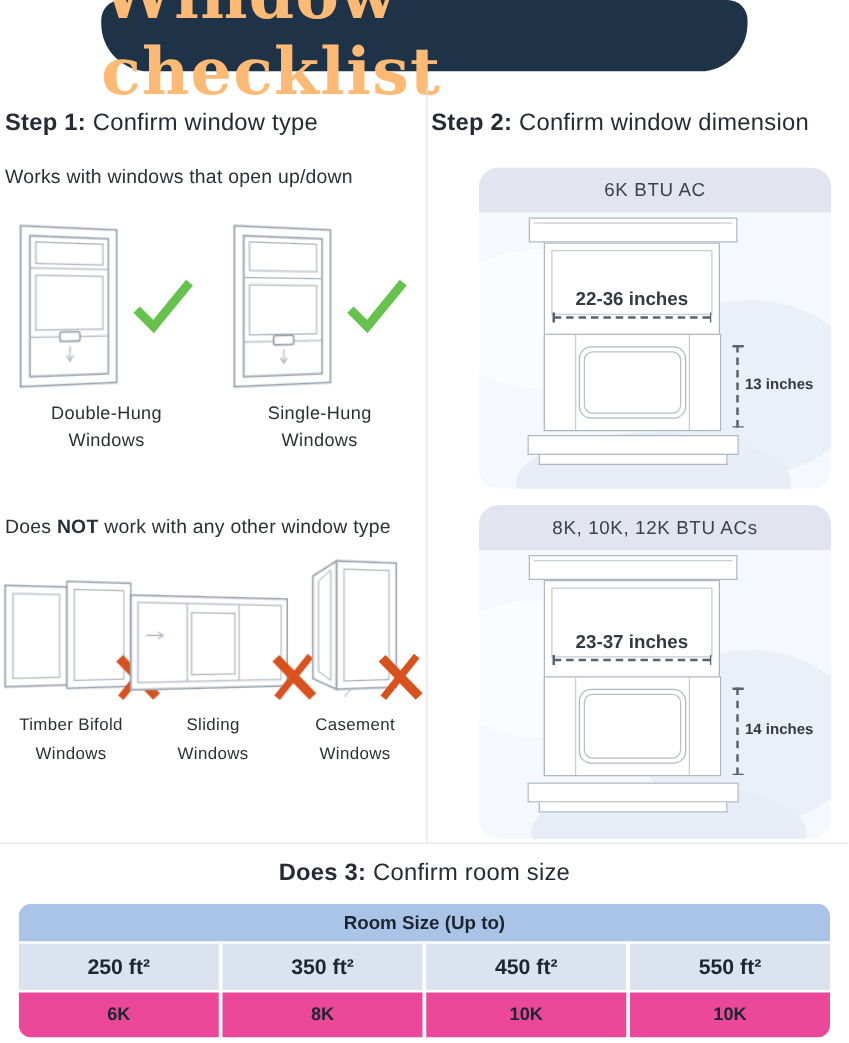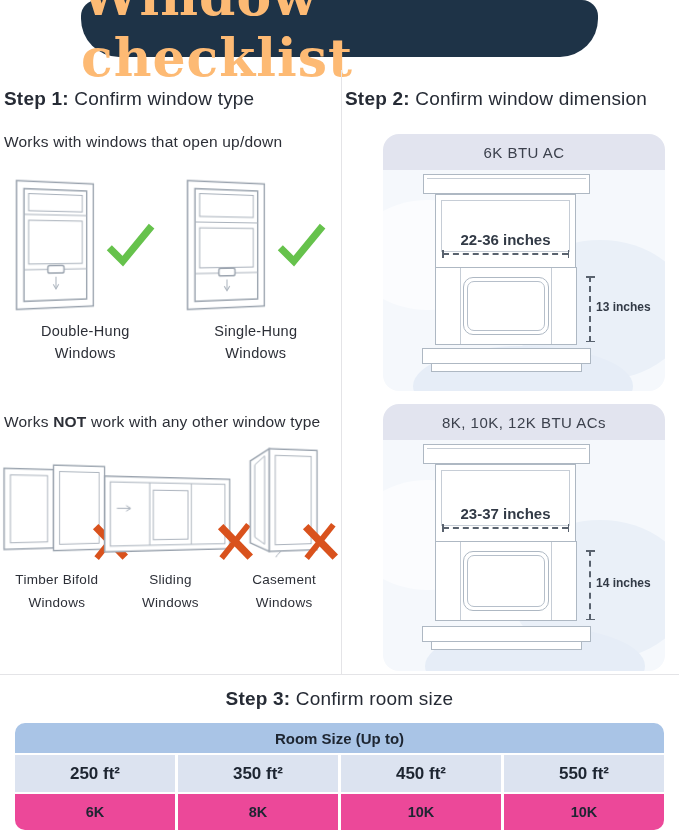--- a/index.html
+++ b/index.html
@@ -156,21 +156,21 @@
             <path d="M7 29 L22 44 L54 5" fill="none" stroke="#66c24c" stroke-width="8"></path>
           </svg>
         </div>
         <div class="ill-label">
           <span>Single-Hung</span><br>
           <span>Windows</span>
         </div>
       </div>
     </div>
 
-    <p class="note not-note"><span>Works</span> <b>NOT</b> <span>work with any other window type</span></p>
+    <p class="note not-note"><span>Does</span> <b>NOT</b> <span>work with any other window type</span></p>
 
     <div class="fail-row">
       <div class="fail-item">
         <div class="fail-ill">
           <svg class="win-ill" width="112" height="100" viewBox="0 0 126 104">
             <rect class="line" x="3" y="10" width="56" height="88"></rect>
             <rect class="thin" x="10" y="17" width="42" height="74"></rect>
             <rect class="line" x="59" y="5" width="62" height="96"></rect>
             <rect class="thin" x="66" y="12" width="48" height="82"></rect>
           </svg>
@@ -279,21 +279,21 @@
         </div>
         <div class="dg dim-v"></div>
         <div class="dg dim-v-label">14 inches</div>
         <div class="dg sill1"></div>
         <div class="dg sill2"></div>
       </div>
     </div>
   </section>
 
   <section class="step3">
-    <h2 class="step-h"><b>Step 3:</b> <span>Confirm room size</span></h2>
+    <h2 class="step-h"><b>Does 3:</b> <span>Confirm room size</span></h2>
 
     <div class="room-table">
       <div class="rt-header">Room Size (Up to)</div>
       <div class="cell cell-ft">250 ft²</div>
       <div class="cell cell-ft">350 ft²</div>
       <div class="cell cell-ft">450 ft²</div>
       <div class="cell cell-ft">550 ft²</div>
       <div class="cell cell-btu">6K</div>
       <div class="cell cell-btu">8K</div>
       <div class="cell cell-btu">10K</div>

